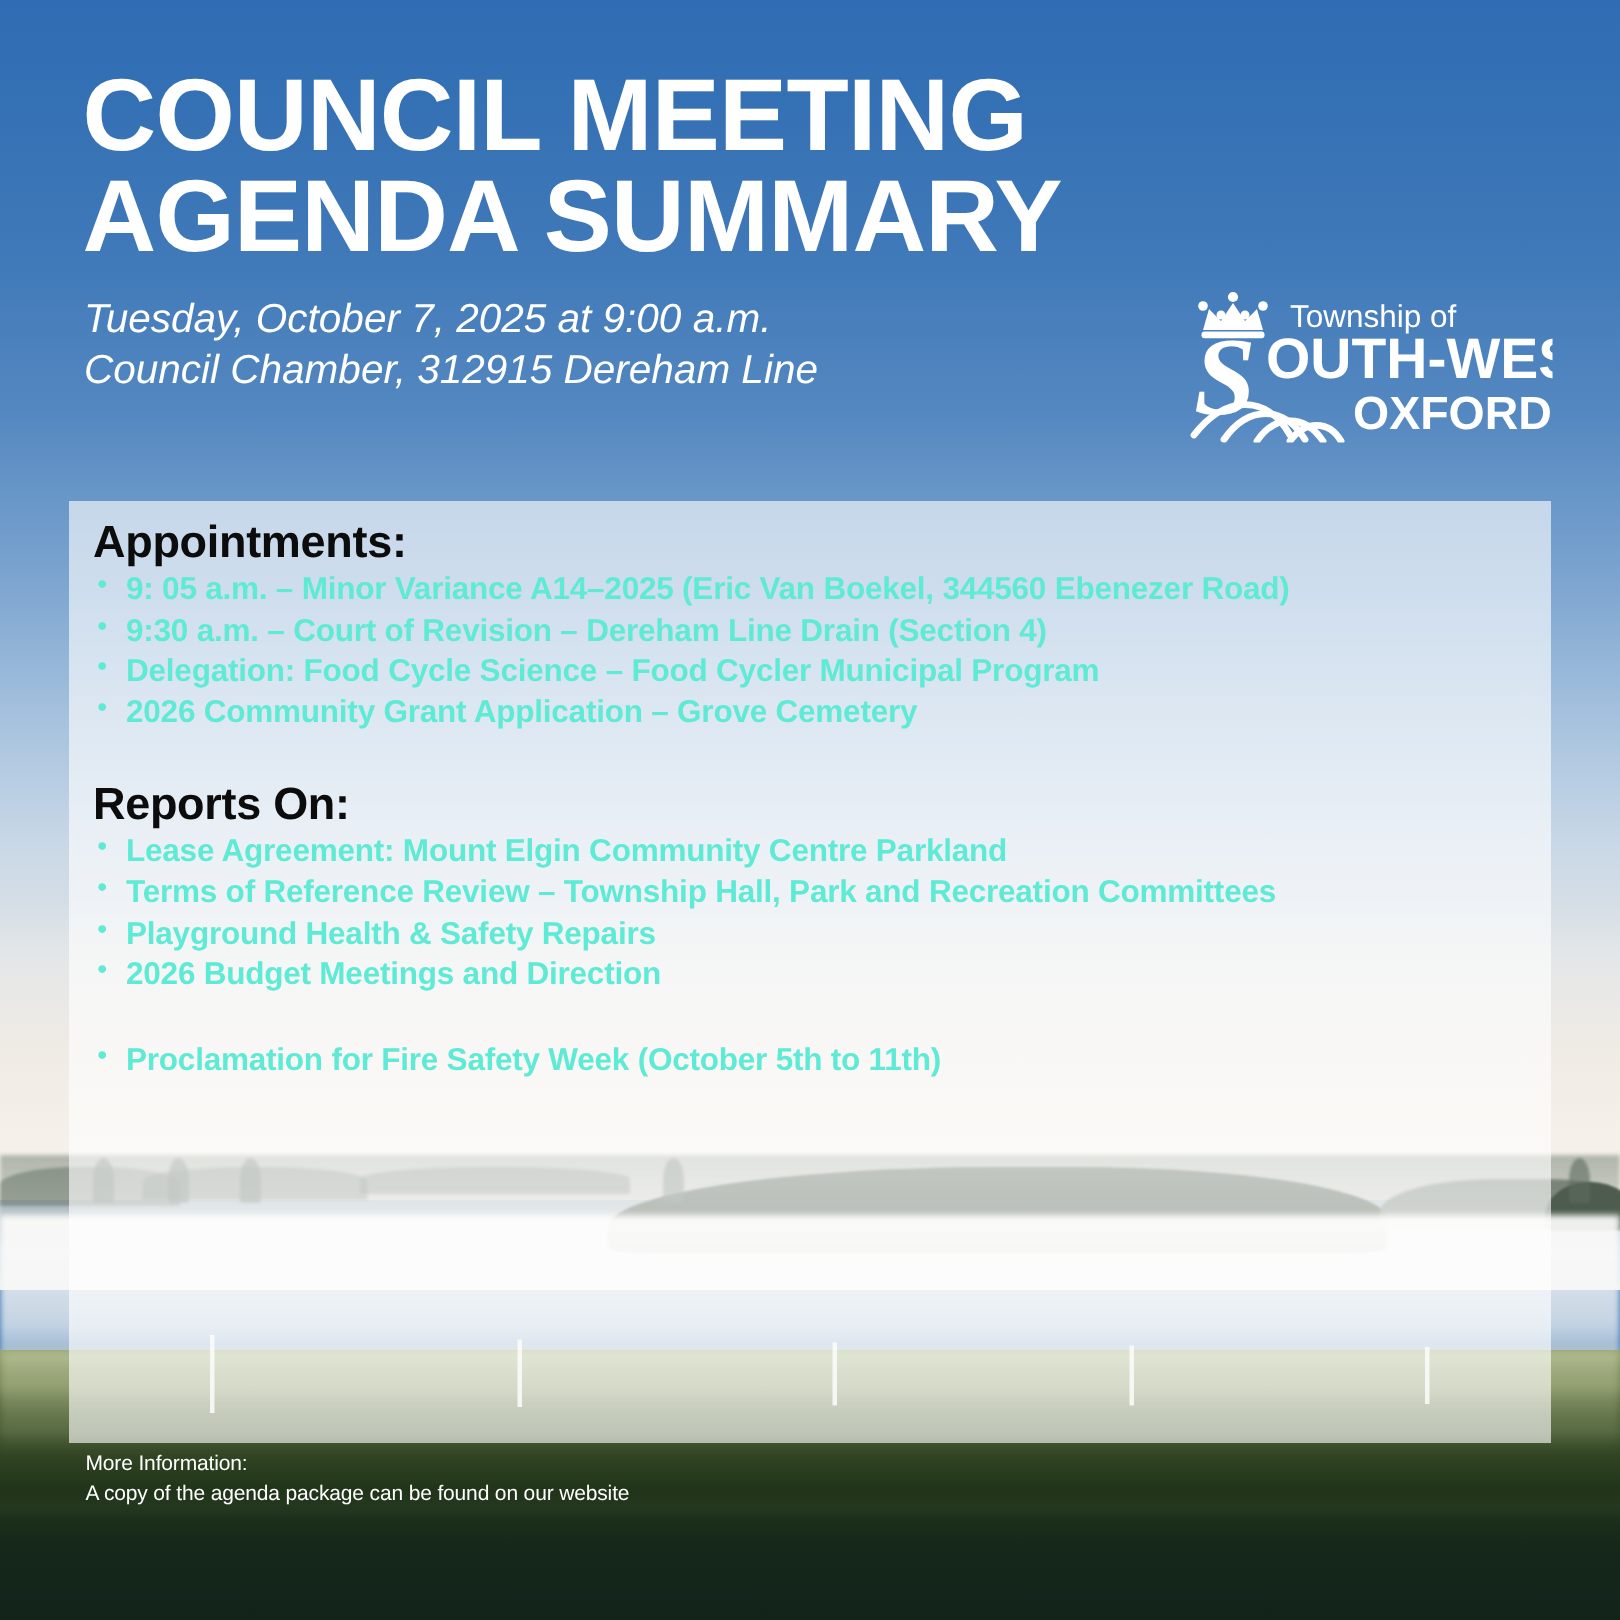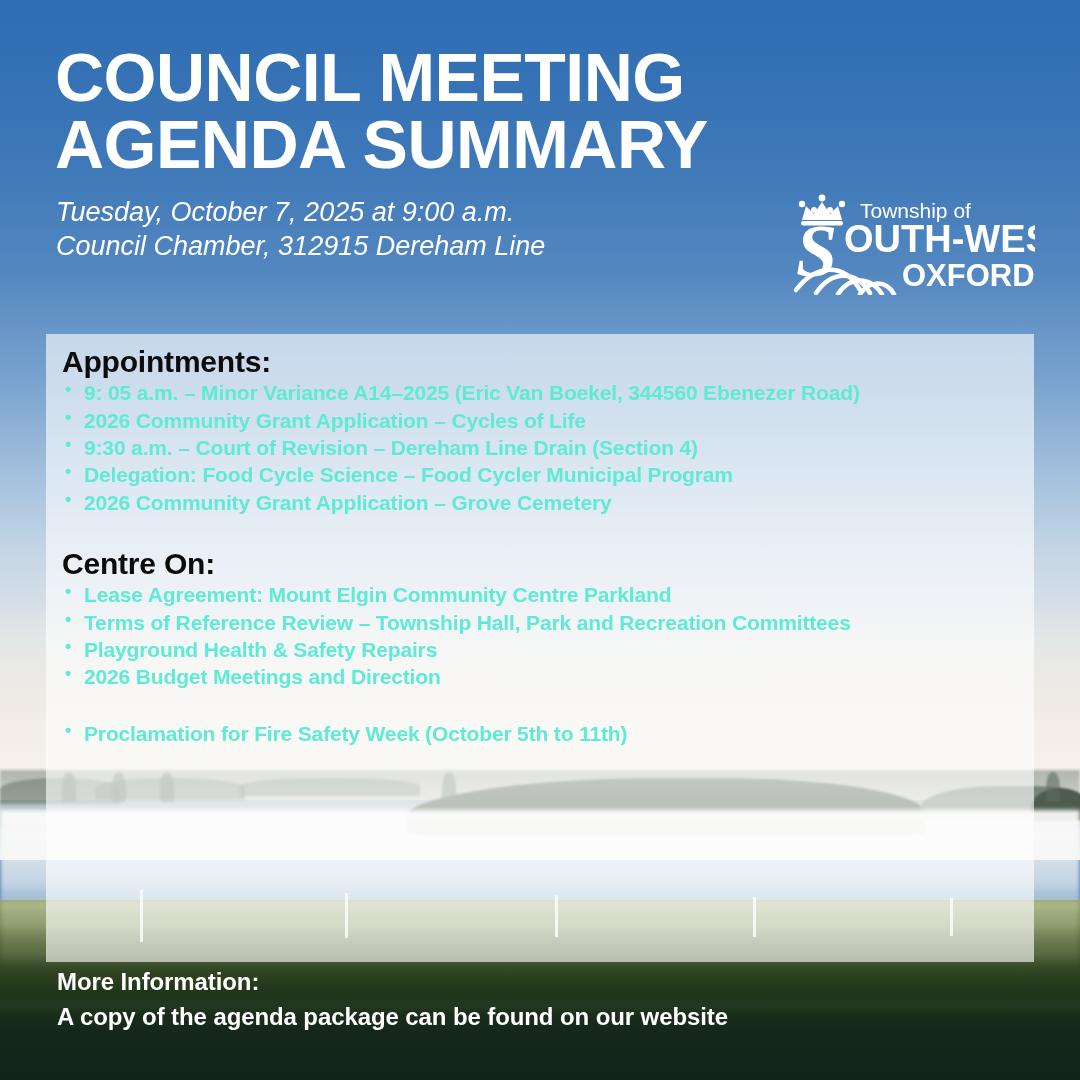--- a/index.html
+++ b/index.html
@@ -151,22 +151,22 @@
   ul.items li::before {
     content:"•";
     position:absolute; left:3px; top:-1px;
     font-size:18px;
   }
   .gap { height:30px; }
 
   
   .footer {
     position:absolute; left:57px; top:965px; width:800px;
-    color:#ffffff; font-weight:bold;
-    font-size:24px; line-height:1.45;
+    color:#ffffff; font-weight:normal;
+    font-size:14px; line-height:1.45;
     letter-spacing:-0.1px;
   }
 </style>
 </head>
 <body>
 
 <div id="bg">
   <div class="sky"></div>
   <div class="haze"></div>
   <div class="treeline"></div>
@@ -234,29 +234,28 @@
     <text x="54" y="62" font-family="'Liberation Sans', sans-serif" font-size="38" font-weight="bold" fill="#ffffff">OUTH-WEST</text>
     <text x="112" y="96" font-family="'Liberation Sans', sans-serif" font-size="31" font-weight="bold" fill="#ffffff">OXFORD</text>
   </svg>
 </div>
 
 <div class="panel" id="agenda-panel">
     <div class="section">
       <div class="sec-head">Appointments:</div>
       <ul class="items">
         <li>9: 05 a.m. – Minor Variance A14–2025 (Eric Van Boekel, 344560 Ebenezer Road)</li>
-        <li>2026 Community Grant Application – Cycles of Life</li>
         <li>9:30 a.m. – Court of Revision – Dereham Line Drain (Section 4)</li>
         <li>Delegation: Food Cycle Science – Food Cycler Municipal Program</li>
         <li>2026 Community Grant Application – Grove Cemetery</li>
       </ul>
     </div>
     <div class="gap"></div>
     <div class="section">
-      <div class="sec-head">Centre On:</div>
+      <div class="sec-head">Reports On:</div>
       <ul class="items">
         <li>Lease Agreement: Mount Elgin Community Centre Parkland</li>
         <li>Terms of Reference Review – Township Hall, Park and Recreation Committees</li>
         <li>Playground Health &amp; Safety Repairs</li>
         <li>2026 Budget Meetings and Direction</li>
       </ul>
     </div>
     <div class="gap"></div>
     <div class="section">
       <ul class="items">

